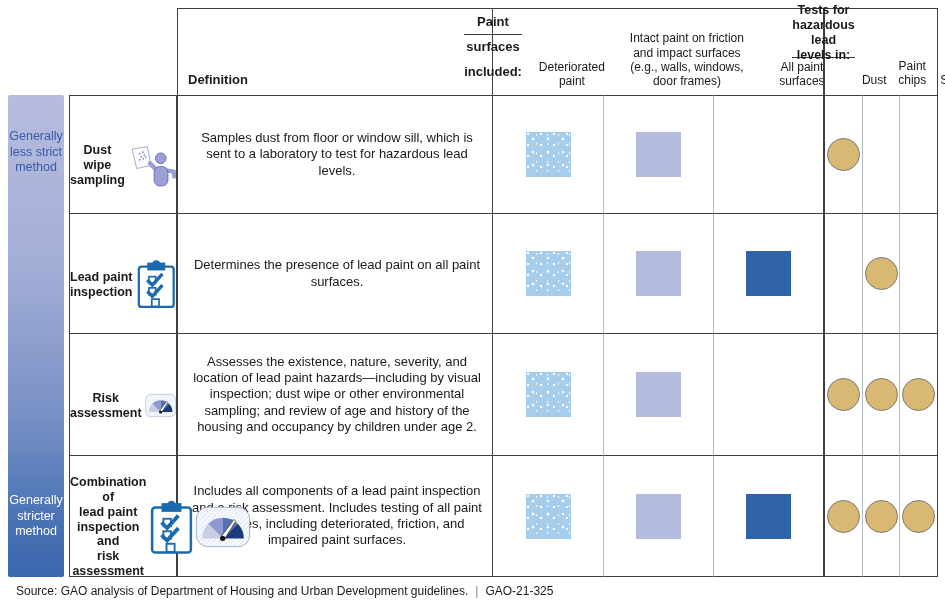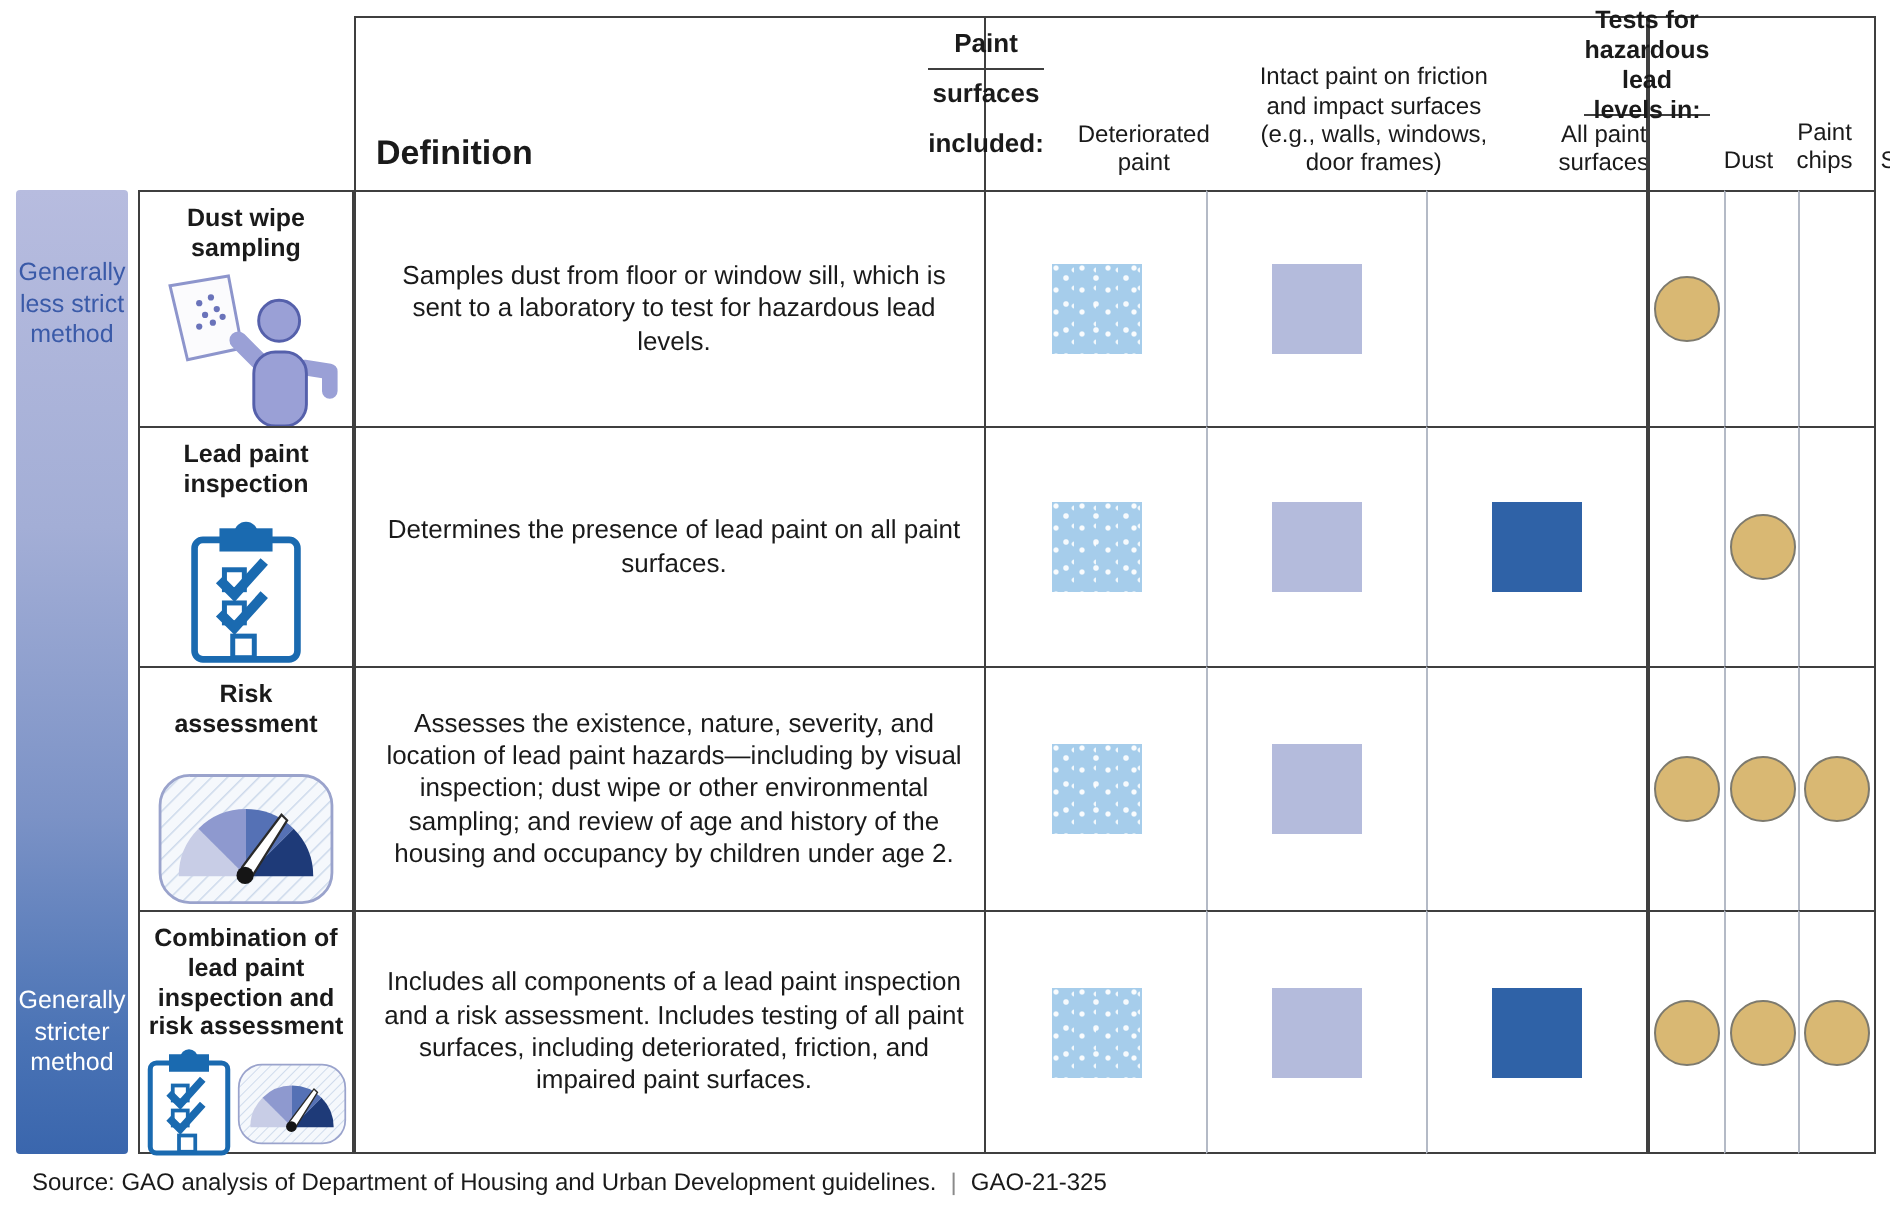--- a/index.html
+++ b/index.html
@@ -24,36 +24,36 @@
   .paint-span{grid-column:3/6}.tests-span{grid-column:6/9}
 
   .bl{border-left:1.5px solid var(--border-dark,#3f3f3f)}
   .br{border-right:1.5px solid var(--border-dark,#3f3f3f)}
   .bt{border-top:1.5px solid var(--border-dark,#3f3f3f)}
   .bb{border-bottom:1.5px solid var(--border-dark,#3f3f3f)}
   .bl2{border-left:2px solid var(--border-dark,#3f3f3f)}
   .bll{border-left:1px solid var(--border-light,#b4bac6)}
 
   
-  .h-def{align-items:flex-end;justify-content:flex-start;padding:0 10px 8px 10px;font-weight:700;font-size:17px;}
+  .h-def{align-items:flex-end;justify-content:flex-start;padding:0 10px 8px 10px;font-weight:700;font-size:13px;}
   .h-group{flex-direction:row;align-items:stretch;}
   .pg-title{height:25px;line-height:25px;text-align:center;font-weight:700;font-size:13px;
             border-bottom:1.5px solid var(--border-dark,#3f3f3f);}
   .pg-labels{flex:1;display:flex;align-items:flex-end;justify-content:center;padding-bottom:7px;}
   .pg-labels .plabel{text-align:center;font-size:12px;line-height:1.18;white-space:pre-line;}
   .pl-0{width:100px}.pl-1{width:130px}.pl-2{width:100px}
   .tg-title{height:48px;display:flex;align-items:center;justify-content:center;text-align:center;
             font-weight:700;font-size:12.5px;line-height:1.22;white-space:pre-line;
             border-bottom:1.5px solid var(--border-dark,#3f3f3f);}
   .tg-labels{flex:1;display:flex;align-items:flex-end;justify-content:center;padding-bottom:7px;}
   .tg-labels .tlabel{text-align:center;font-size:12px;line-height:1.15;white-space:pre-line;}
   .tl-0{width:39px}.tl-1{width:37px}.tl-2{width:39px}
 
   
-  .method{flex-direction:column;justify-content:space-between;padding-top:6px;gap:3px;}
+  .method{flex-direction:row;justify-content:space-between;padding-top:22px;gap:3px;}
   .method .mtitle{font-weight:700;font-size:12.5px;line-height:1.18;text-align:center;white-space:pre-line;}
   .defcell{justify-content:flex-start;padding:0 6px 0 10px;font-size:13px;line-height:1.26;text-align:center;}
 
   
   .sq{width:45px;height:45px;}
   .sq.speckled{background-color:var(--speckled-fill,#a6cdeb);
     background-image:radial-gradient(circle at 2px 2px, rgba(255,255,255,.95) 1px, transparent 1.6px),
                      radial-gradient(circle at 7px 7px, rgba(255,255,255,.9) 1.1px, transparent 1.7px),
                      radial-gradient(circle at 11px 3px, rgba(255,255,255,.85) .9px, transparent 1.5px);
     background-size:13px 11px,15px 13px,11px 9px;}

